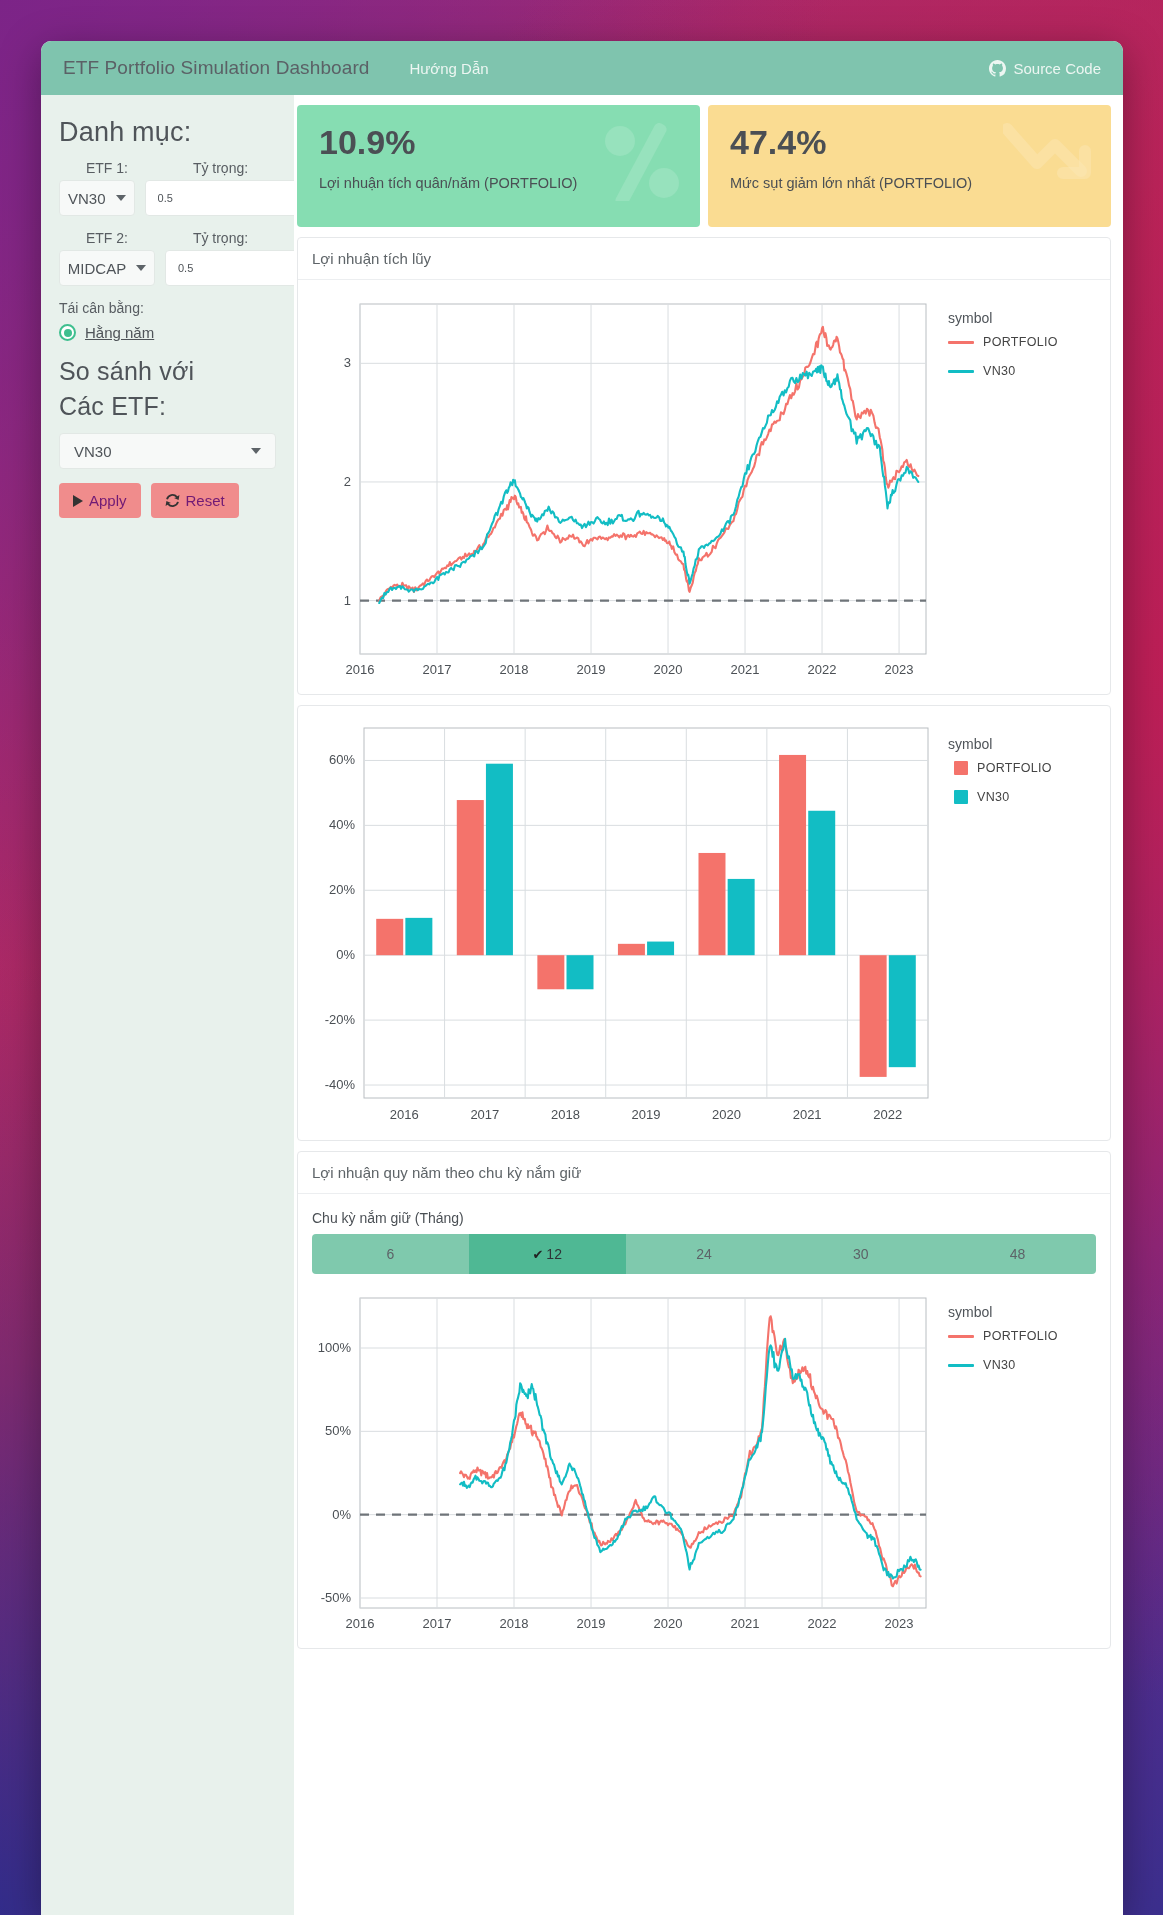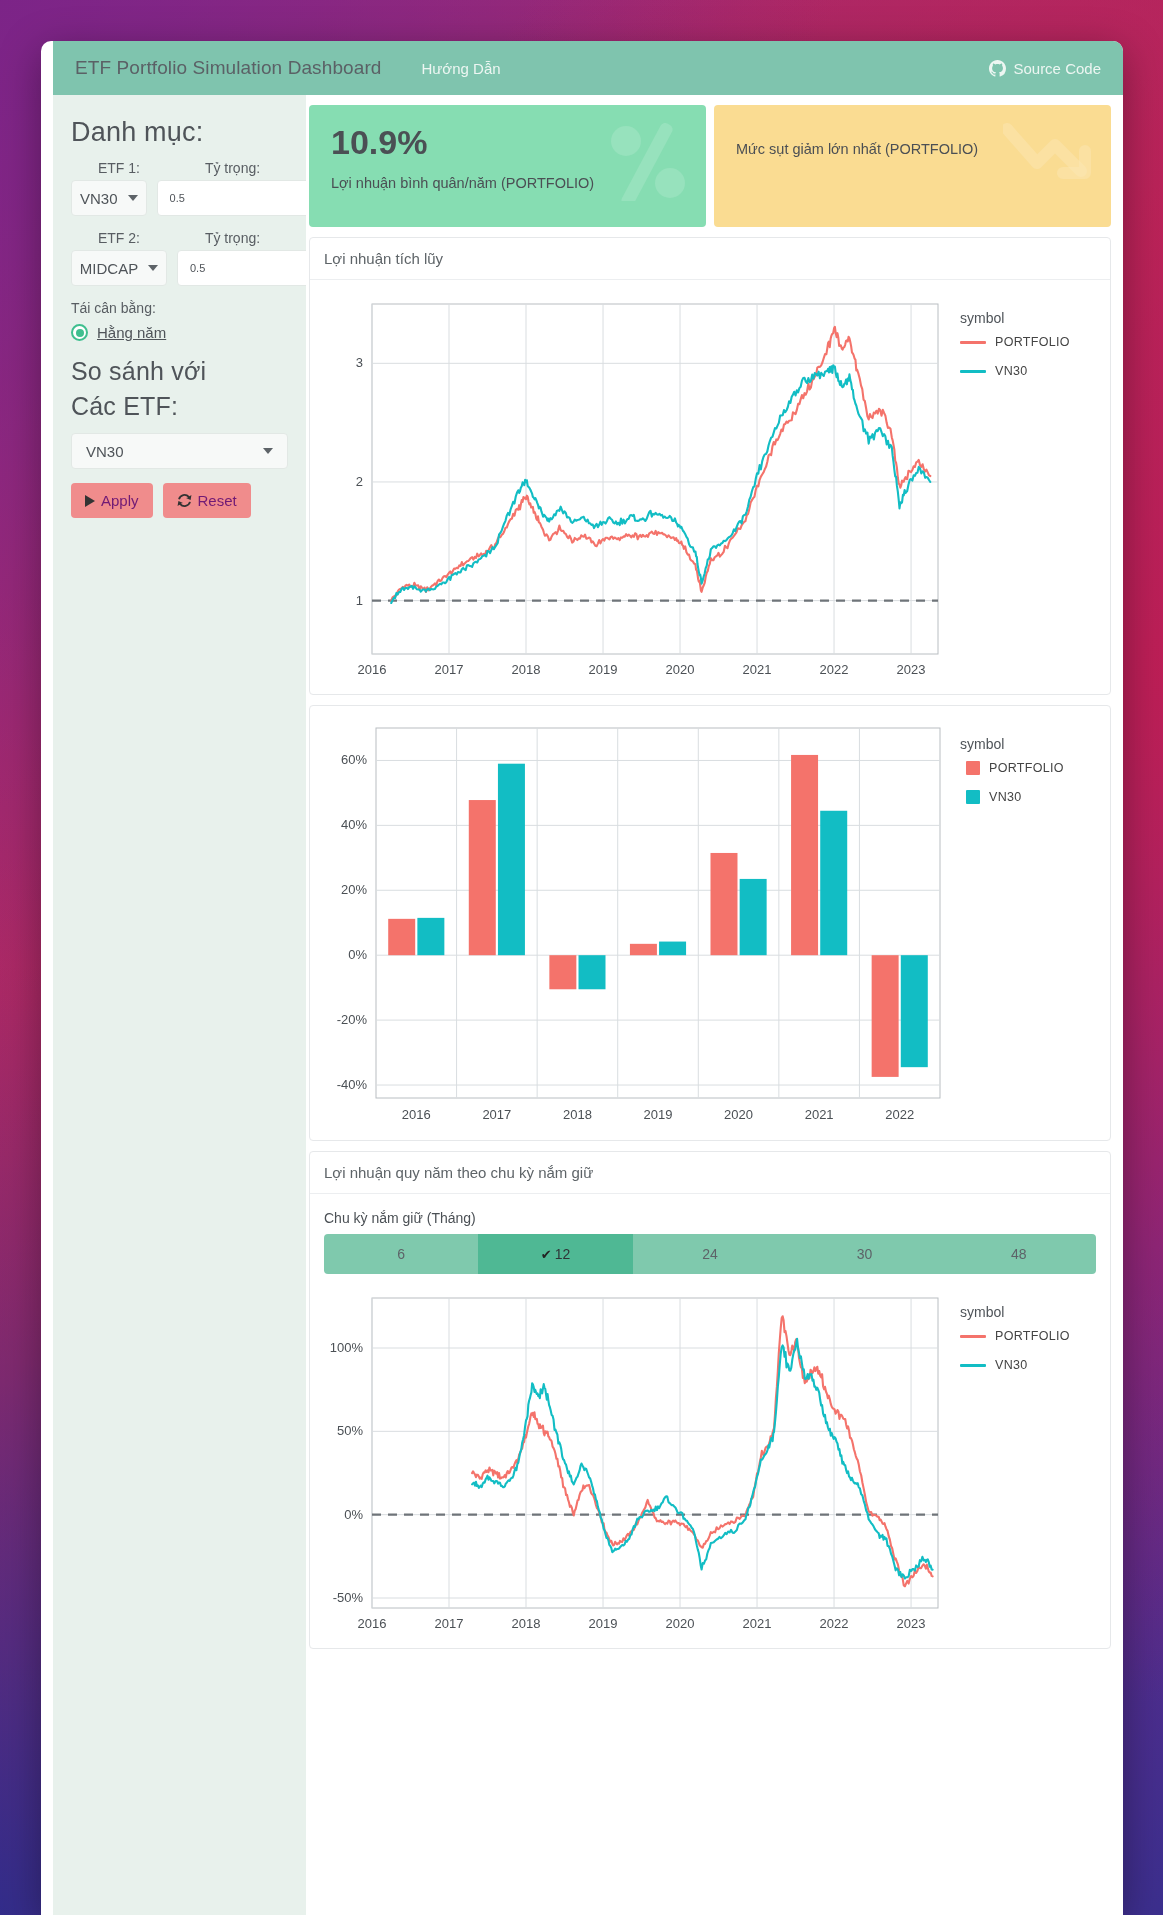--- a/index.html
+++ b/index.html
@@ -25,21 +25,20 @@
   }
 
   .app {
     position: absolute;
     left: 41px; top: 41px;
     width: 1082px; height: 1874px;
     background: #ffffff;
     border-radius: 10px 10px 0 0;
     box-shadow: 0 10px 40px rgba(0,0,0,0.35);
     overflow: hidden;
-    padding-left: 12px;
   }
 
   
   .navbar {
     height: 54px;
     background: #7fc4ae;
     display: flex;
     align-items: center;
     padding: 0 22px;
     color: #5d6368;
@@ -303,28 +302,29 @@
           <span>Reset</span>
         </div>
       </div>
     </div>
 
     <div class="content">
 
       <div class="kpis">
         <div class="kpi green">
           <div class="kpi-val">10.9%</div>
-          <div class="kpi-lbl">Lợi nhuận bình quân/năm (PORTFOLIO)</div>
+          <div class="kpi-lbl">Lợi nhuận tích quân/năm (PORTFOLIO)</div>
           <svg class="kpi-ico" width="84" height="78" viewBox="0 0 84 78">
             <circle cx="20" cy="18" r="15" fill="#ffffff" fill-opacity="0.42"></circle>
             <circle cx="64" cy="60" r="15" fill="#ffffff" fill-opacity="0.42"></circle>
             <rect x="36" y="-4" width="13" height="92" rx="5" transform="rotate(28 42 39)" fill="#ffffff" fill-opacity="0.42"></rect>
           </svg>
         </div>
         <div class="kpi amber">
+          <div class="kpi-val">47.4%</div>
           <div class="kpi-lbl">Mức sụt giảm lớn nhất (PORTFOLIO)</div>
           <svg class="kpi-ico" width="92" height="62" viewBox="0 0 92 62">
             <path d="M4 6 L34 40 L52 22 L78 48" stroke="#ffffff" stroke-opacity="0.45" stroke-width="12" fill="none" stroke-linecap="round" stroke-linejoin="round"></path>
             <path d="M60 50 L82 50 L82 28" stroke="#ffffff" stroke-opacity="0.45" stroke-width="12" fill="none" stroke-linecap="round" stroke-linejoin="round"></path>
           </svg>
         </div>
       </div>
 
       <div class="panel">
         <div class="panel-head">Lợi nhuận tích lũy</div>

